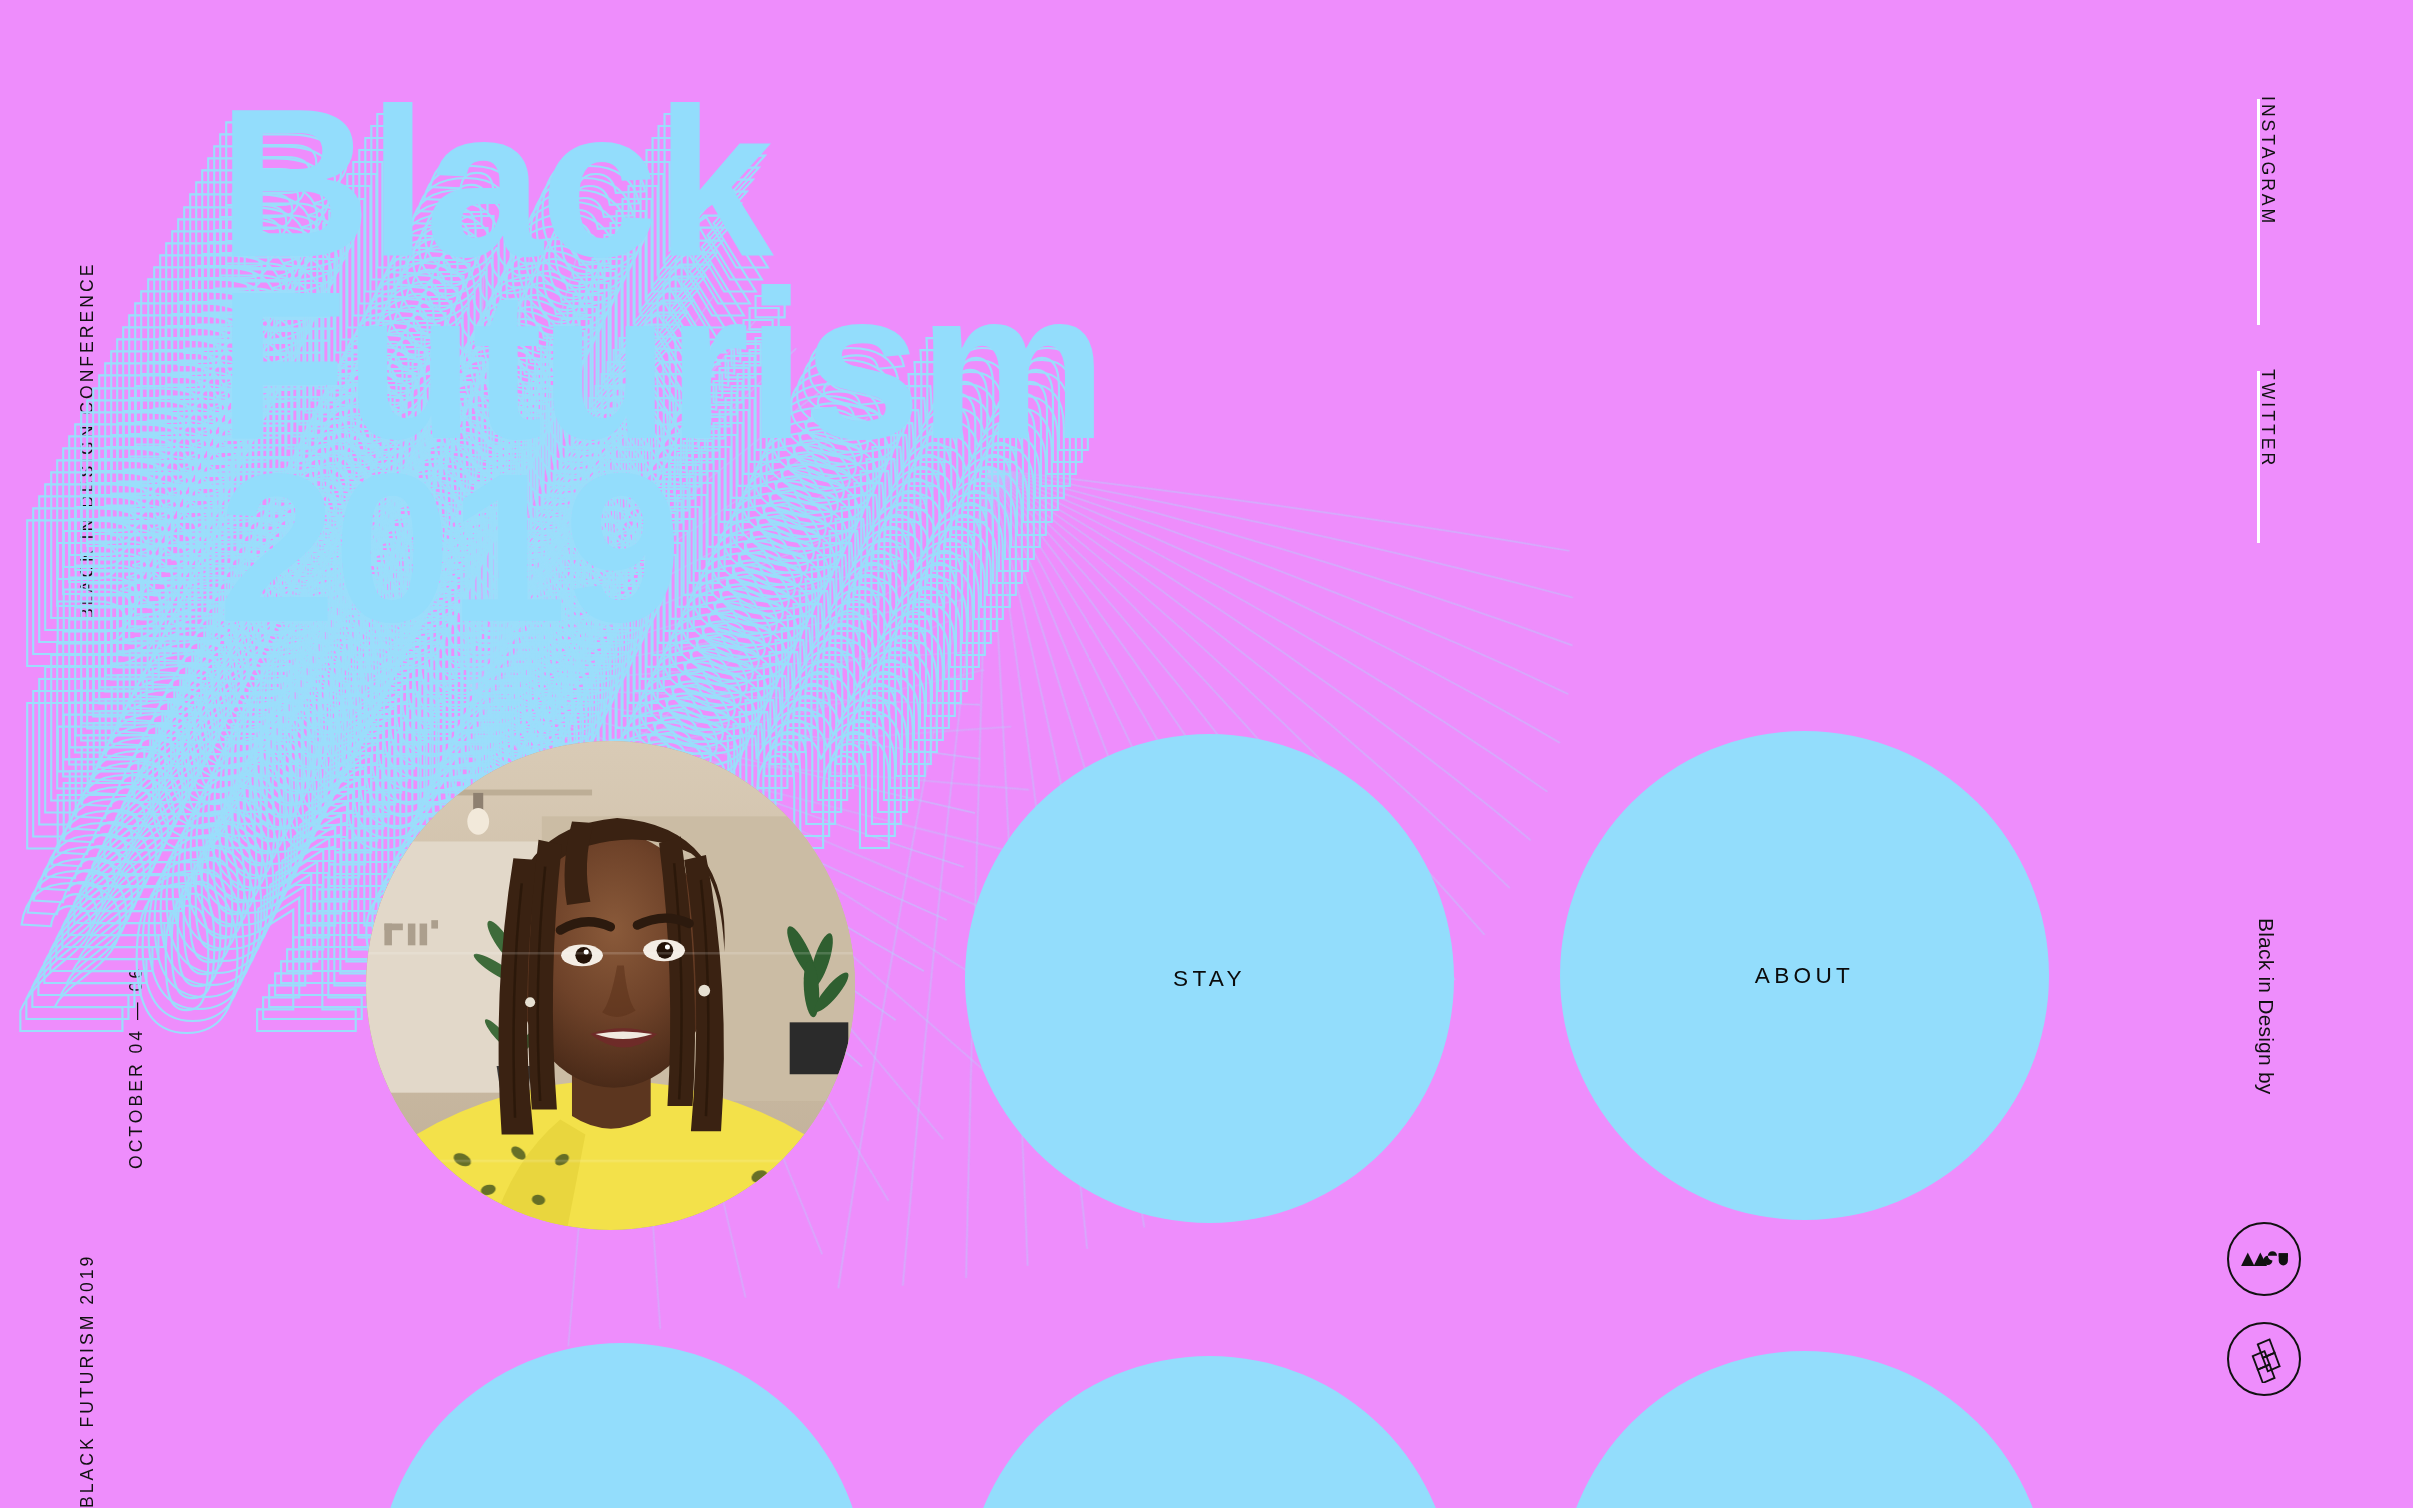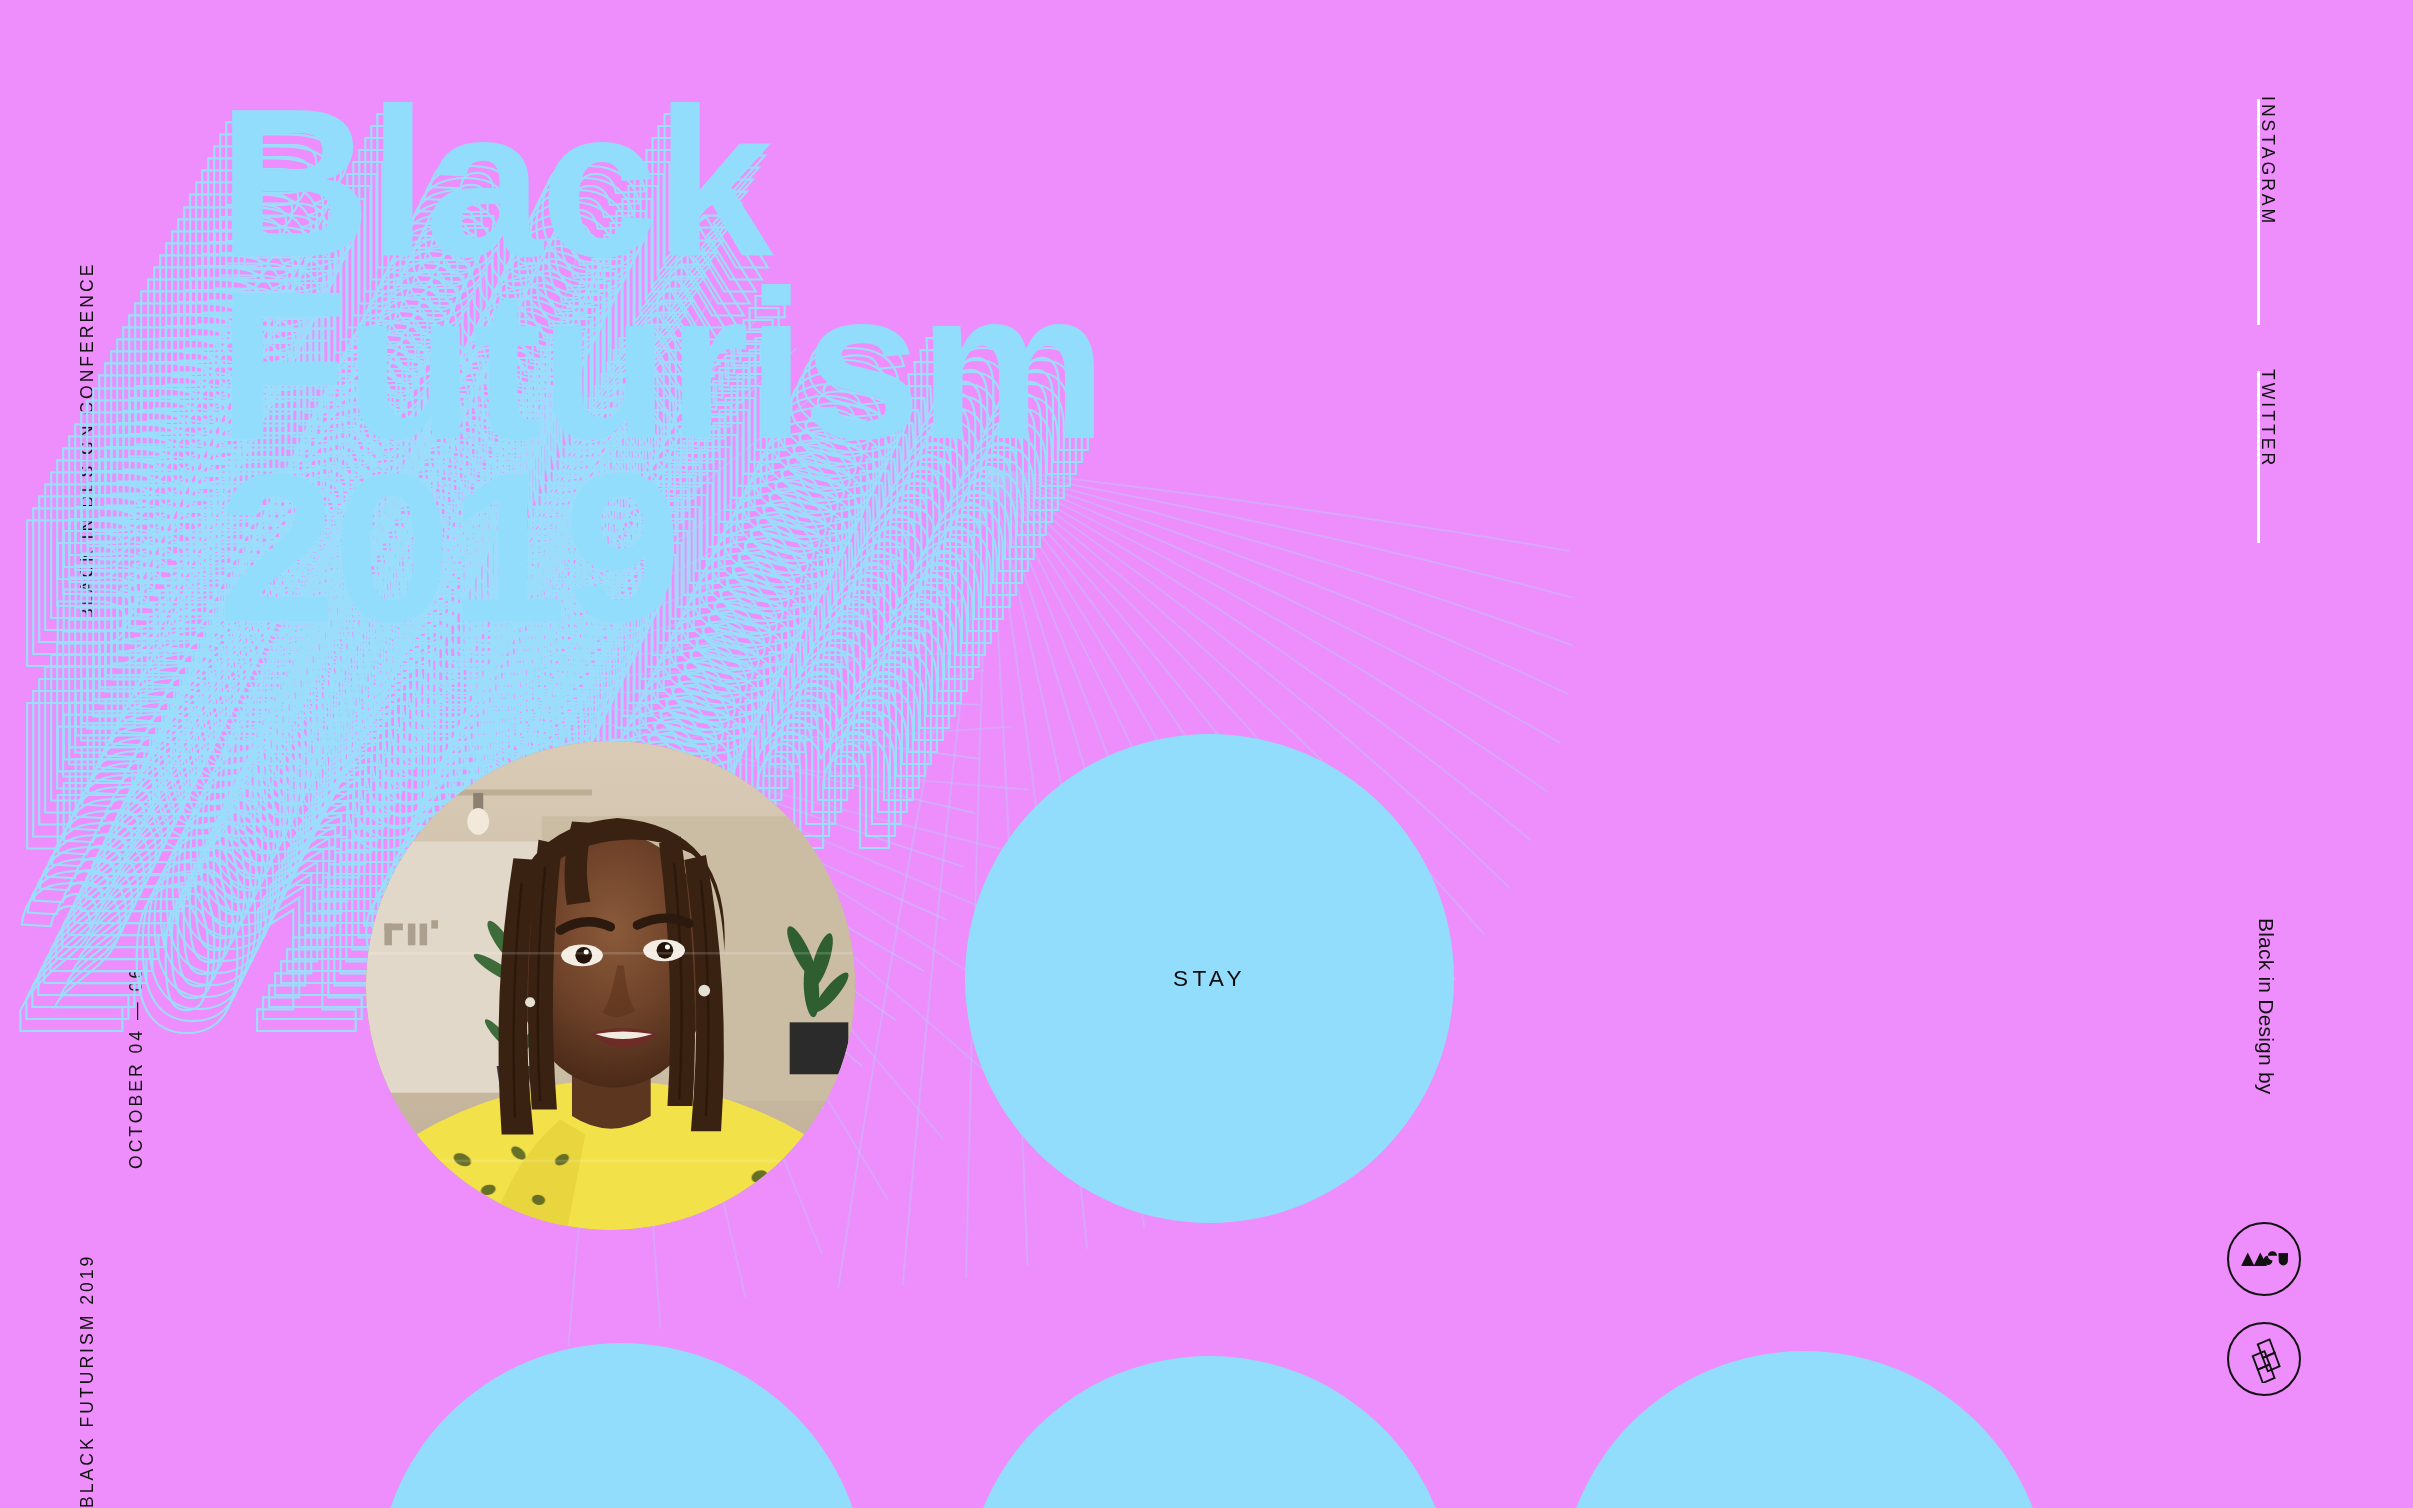--- a/index.html
+++ b/index.html
@@ -349,20 +349,23 @@
         <path d="M26 26 L40 20 L46 36 L32 42 Z"></path>
         <path d="M20 40 L34 34 L40 50 L26 56 Z"></path>
       </g>
     </svg>
   </div>
 
   <div class="circle" id="circle-stay">
     <span class="circle-label">STAY</span>
   </div>
 
+  <div class="circle" id="circle-about">
+    <span class="circle-label">ABOUT</span>
+  </div>
 
   <div class="circle" id="circle-b1"></div>
   <div class="circle" id="circle-b2"></div>
   <div class="circle" id="circle-b3"></div>
 
   <div id="video-avatar">
     <svg viewBox="0 0 584 584" aria-hidden="true">
       <defs>
         <clipPath id="clipAv">
             <circle cx="292" cy="292" r="292"></circle>

